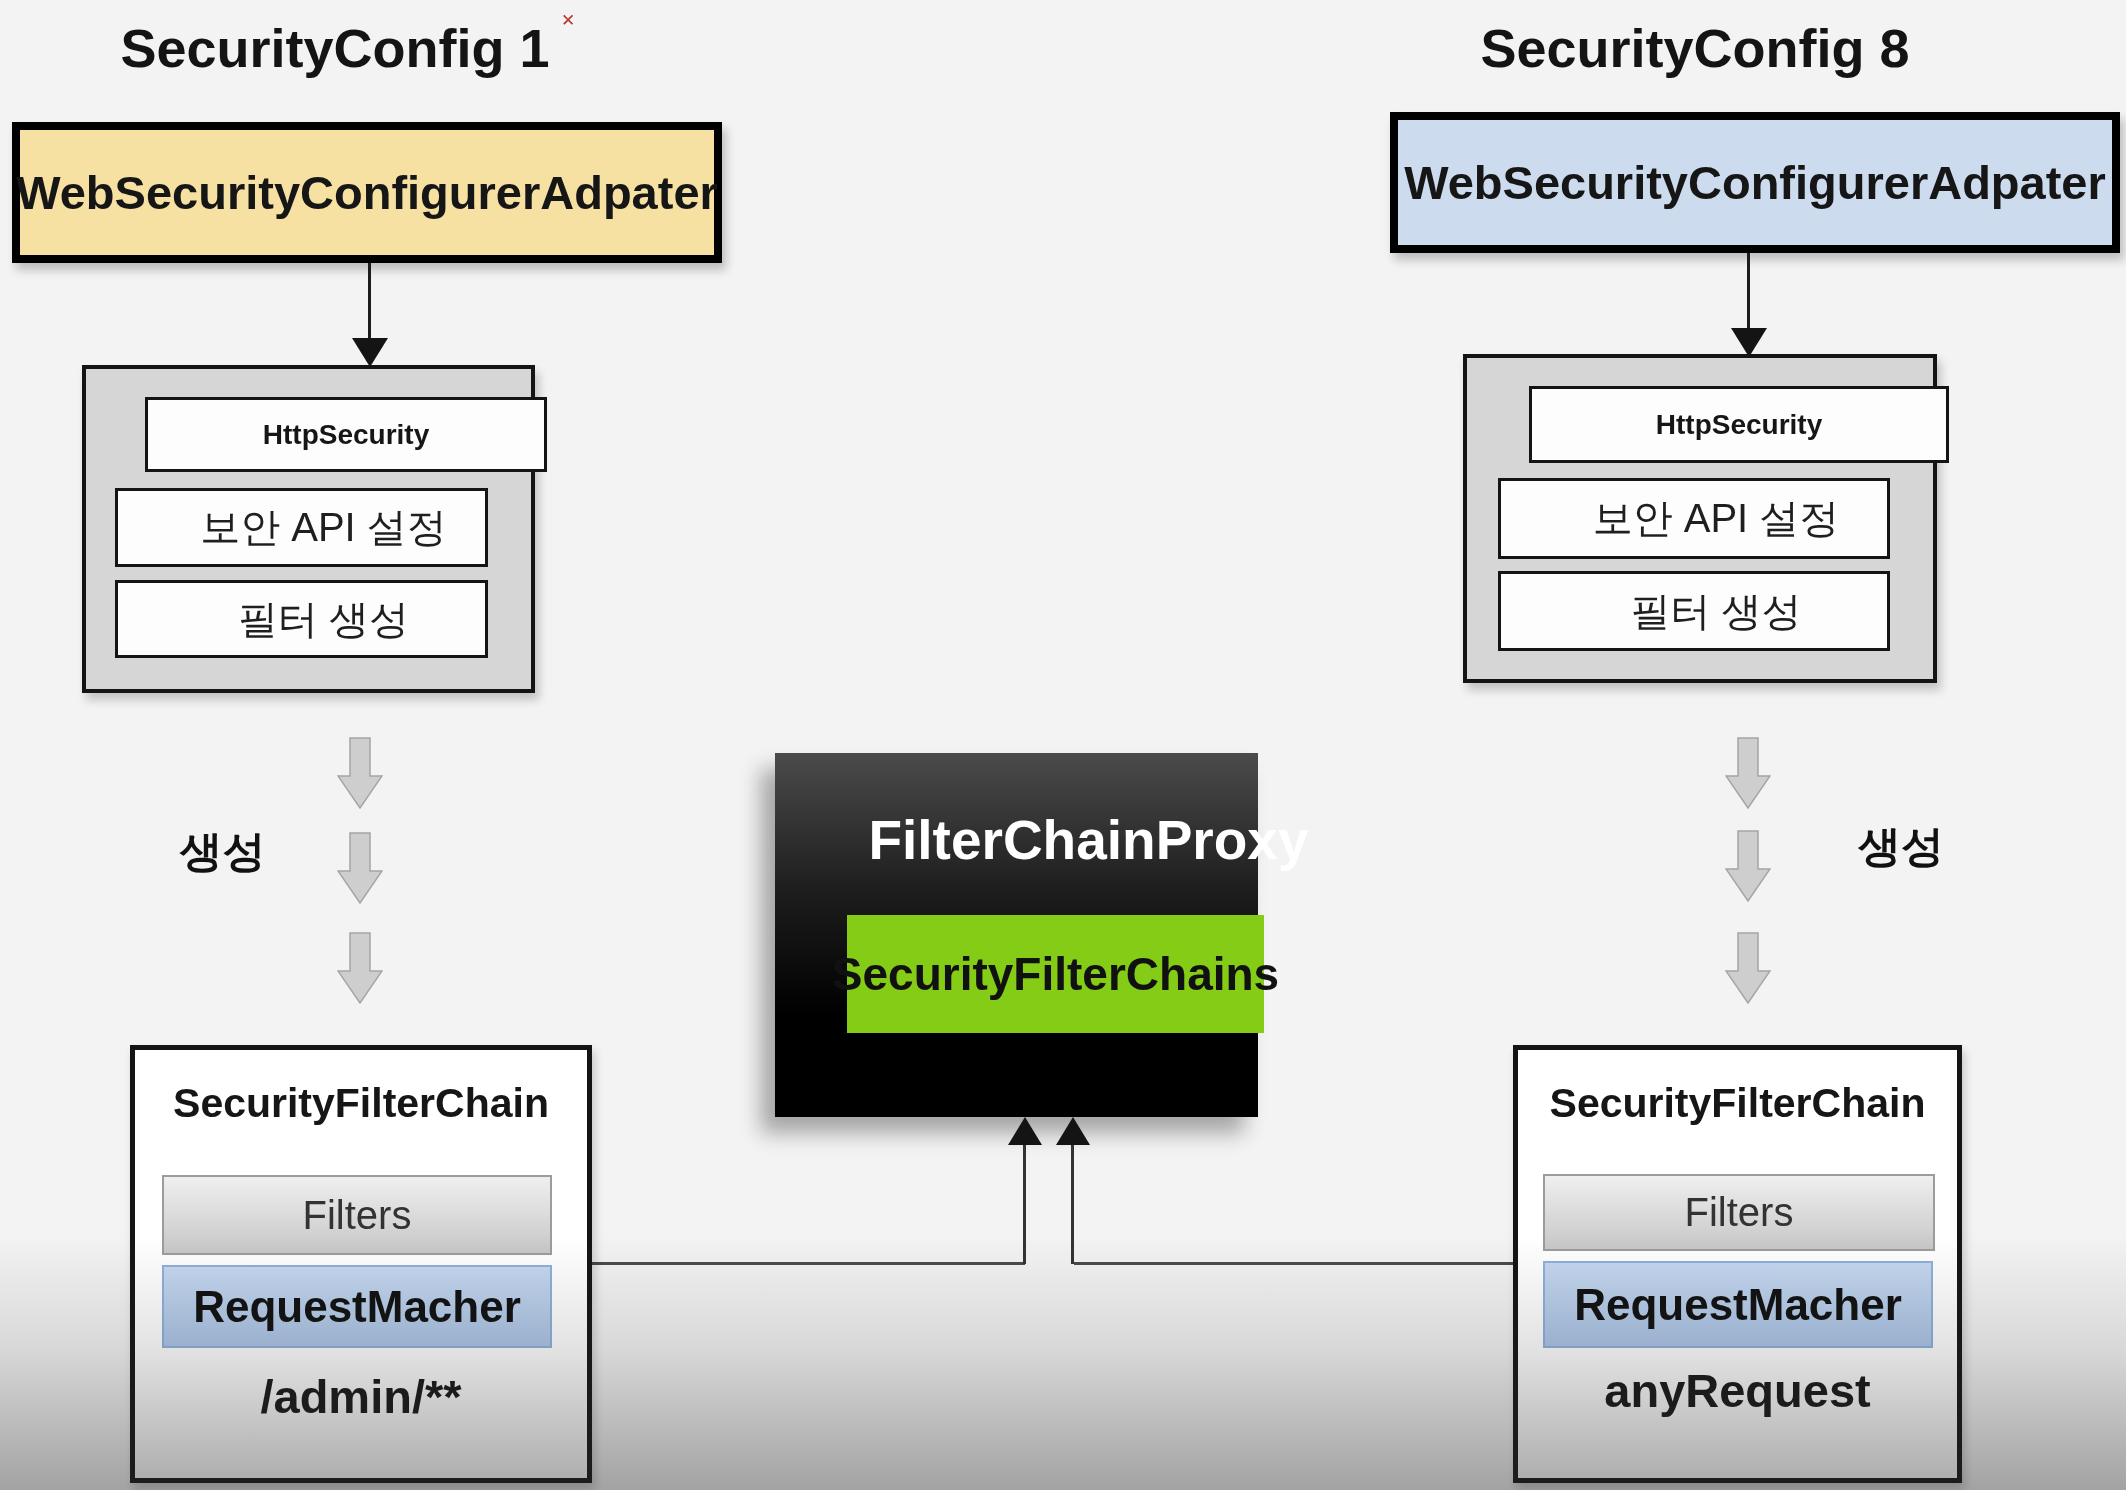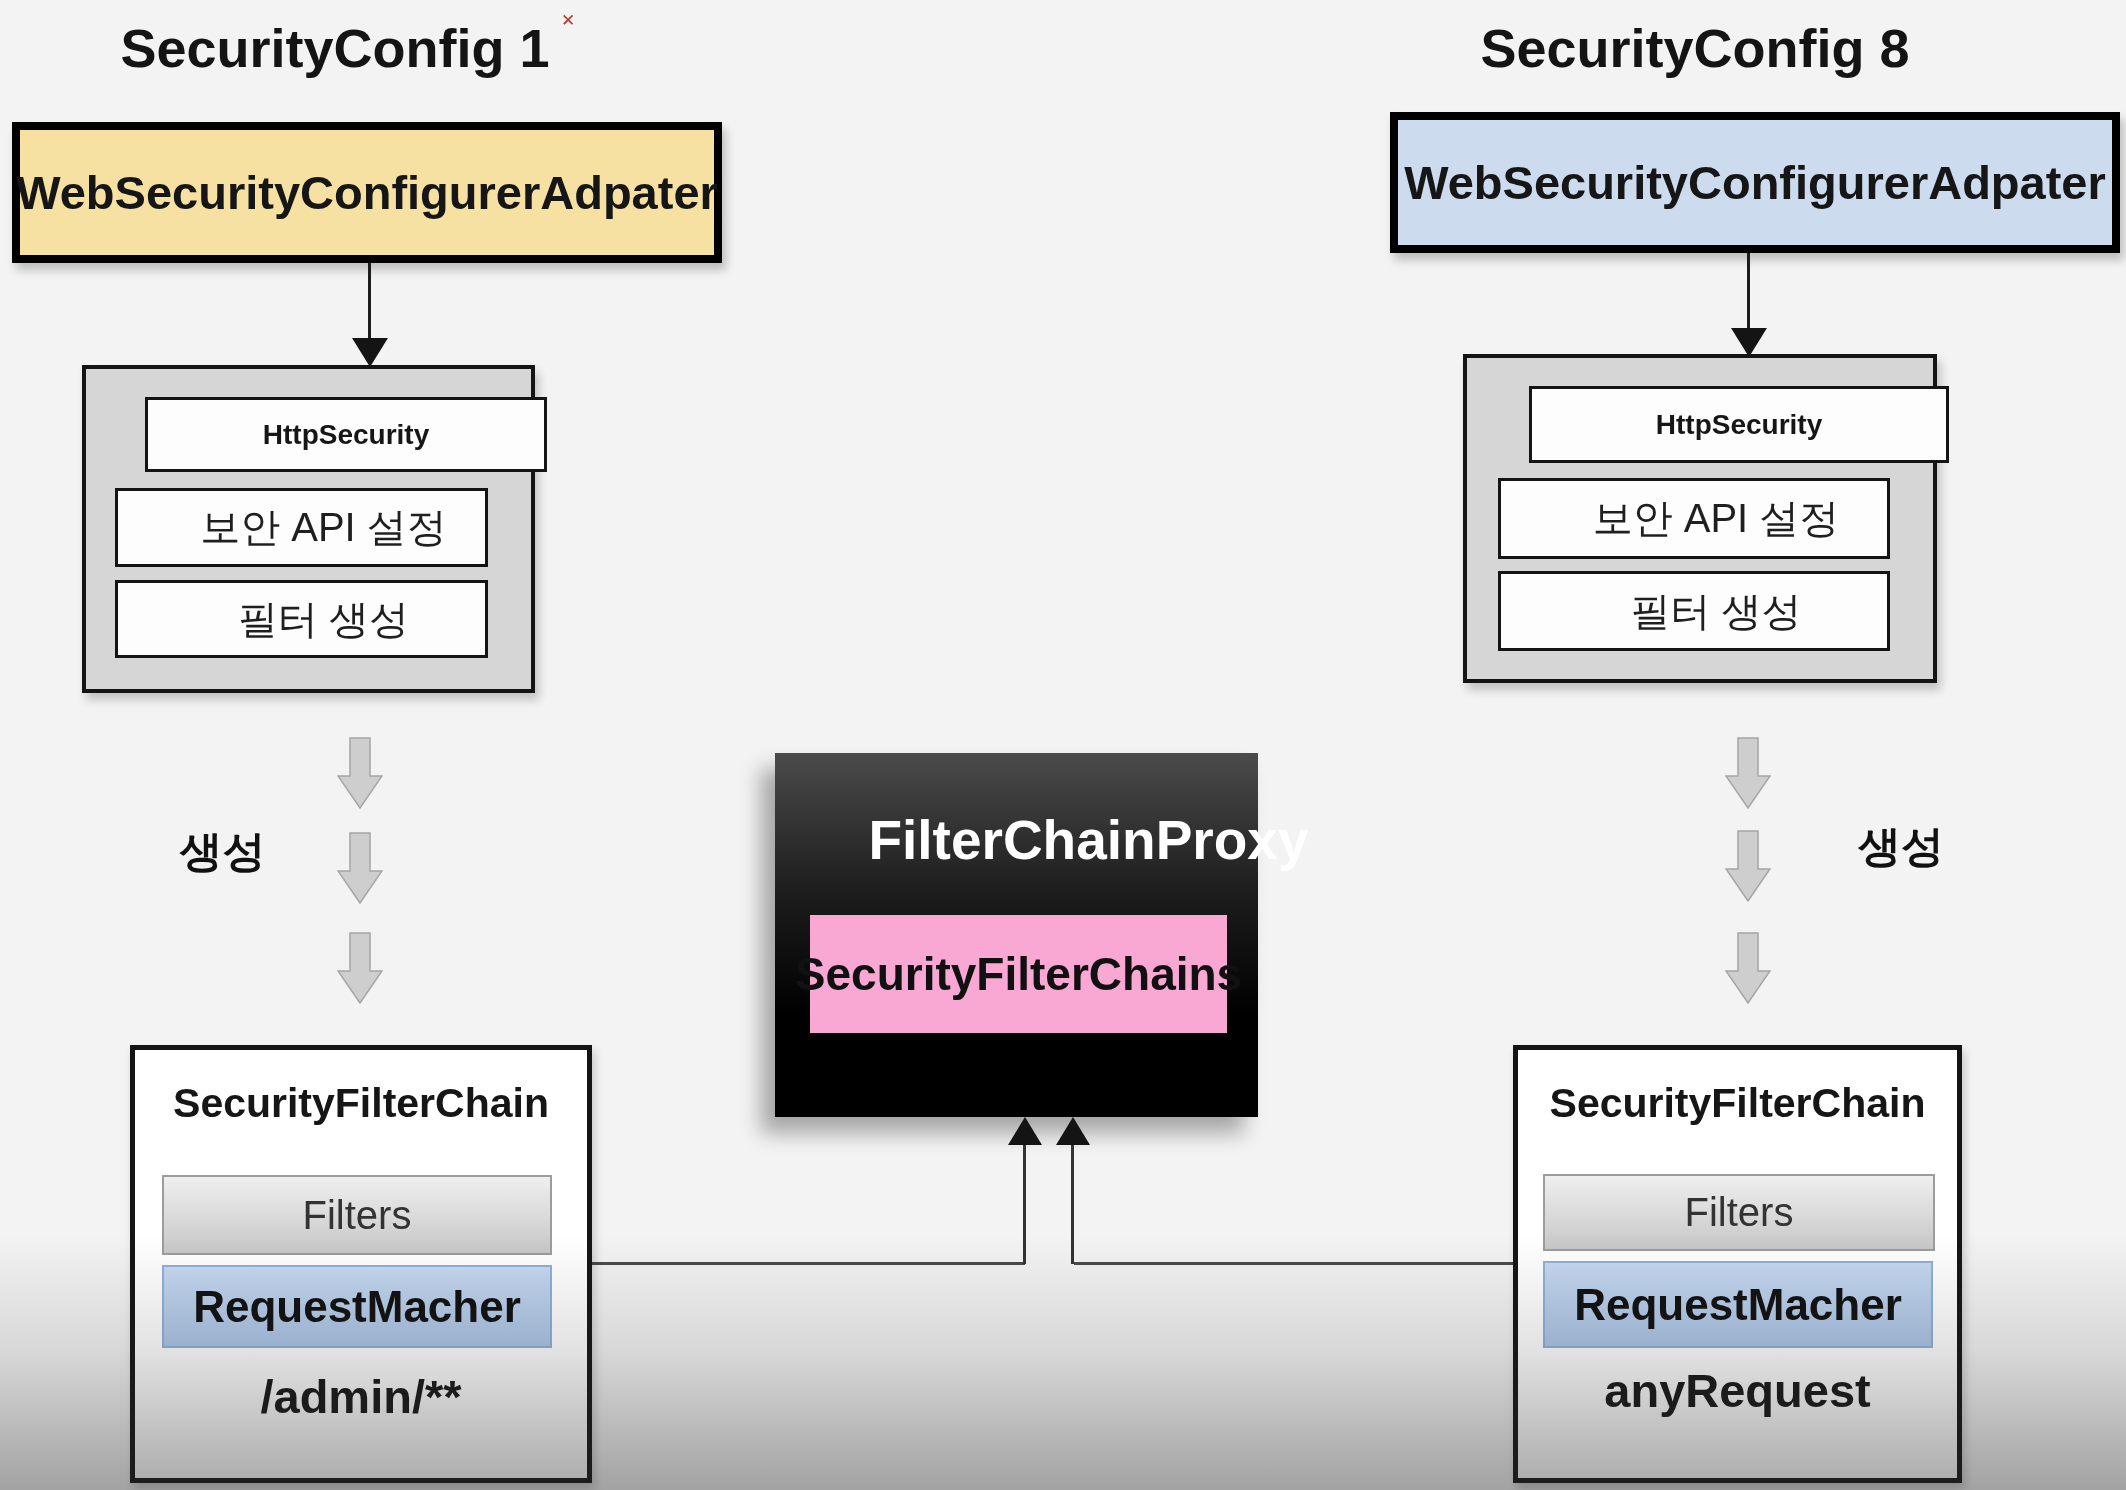--- a/index.html
+++ b/index.html
@@ -38,21 +38,21 @@
   .row-kor{font-size:40px;font-weight:400;color:#1f1f1f;padding-left:44px;}
 
   
   .create-label{font-size:43px;font-weight:700;color:#111;}
 
   
   .proxy-box{left:775px;top:753px;width:483px;height:364px;
     background:linear-gradient(180deg,#4b4b4b 0%,#1d1d1d 38%,#000 72%);
     box-shadow:-14px 16px 20px rgba(0,0,0,0.32);}
   .proxy-title{left:807px;top:808px;width:483px;font-size:55px;font-weight:700;color:#fff;margin-left:40px;}
-  .chains-box{left:810px;top:915px;width:417px;height:118px;background:#f9a8d4;
+  .chains-box{left:847px;top:915px;width:417px;height:118px;background:#84cc16;
     font-size:46px;font-weight:700;color:#111;}
 
   
   .chain-box{background:#ffffff;border:5px solid #141414;box-sizing:border-box;box-shadow:3px 6px 9px rgba(0,0,0,0.18);}
   .chain-left{left:130px;top:1045px;width:462px;height:438px;}
   .chain-right{left:1513px;top:1045px;width:449px;height:438px;}
   .chain-title{font-size:41px;font-weight:700;}
   .filters-box{background:linear-gradient(180deg,#efefef 0%,#c7c7c7 100%);
     border:2px solid #9c9c9c;box-sizing:border-box;font-size:40px;font-weight:400;color:#333;}
   .matcher-box{background:linear-gradient(180deg,#c6d8f0 0%,#abc5e7 100%);

